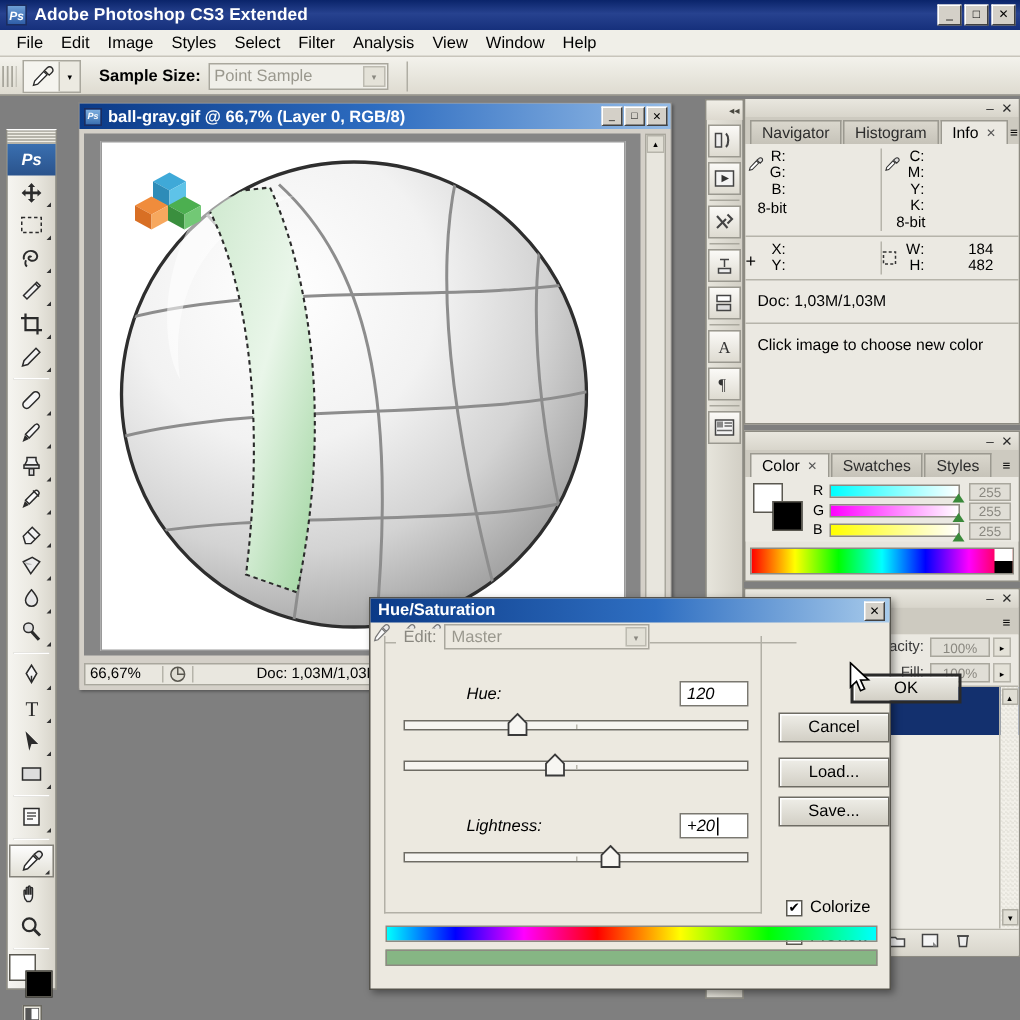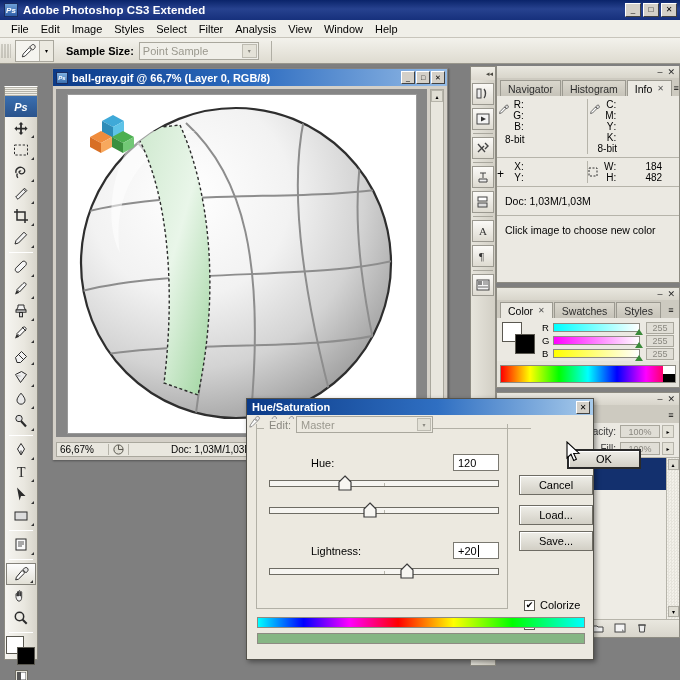--- a/index.html
+++ b/index.html
@@ -245,21 +245,21 @@
   .edit-label { font-size:11px; color:#8a8880; padding:0 5px; background:#ece9e0; }
   .edit-select {
     width:137px; height:17px; background:#e9e7df; border:1px solid #a9a79d;
     display:flex; align-items:center; padding-left:4px; color:#9a988e; font-size:11px;
     position:relative; background-color:#ece9e0;
   }
   .edit-select .abox { position:absolute; right:1px; top:1px; width:14px;height:13px;
     background:#e2e0d6; border:1px solid #bdbbb1;
     display:flex;align-items:center;justify-content:center;font-size:6px;color:#8a8880; }
   .slider-group { position:absolute; left:12px; width:230px; }
-  .sl-head { display:flex; align-items:center; }
+  .sl-head { display:flex; align-items:center;font-style:italic; }
   .sl-label { font-size:11px; width:86px; padding-left:42px; }
   .sl-input {
     margin-left:auto; width:46px; height:17px; background:#fff; border:1px solid #7a7870;
     font-size:11px; display:flex; align-items:center; padding-left:4px;
   }
   .caret { display:inline-block; width:1px; height:12px; background:#000; margin-left:1px; }
   .sl-track { position:relative; margin-top:9px; height:7px; background:#f6f5f1;
     border:1px solid #6e6c64; }
   .sl-track .mid { position:absolute; left:50%; top:2px; width:1px; height:3px; background:#b8b6ac; }
   .sl-thumb { position:absolute; top:-6px; width:14px; height:16px; margin-left:-7px; }

